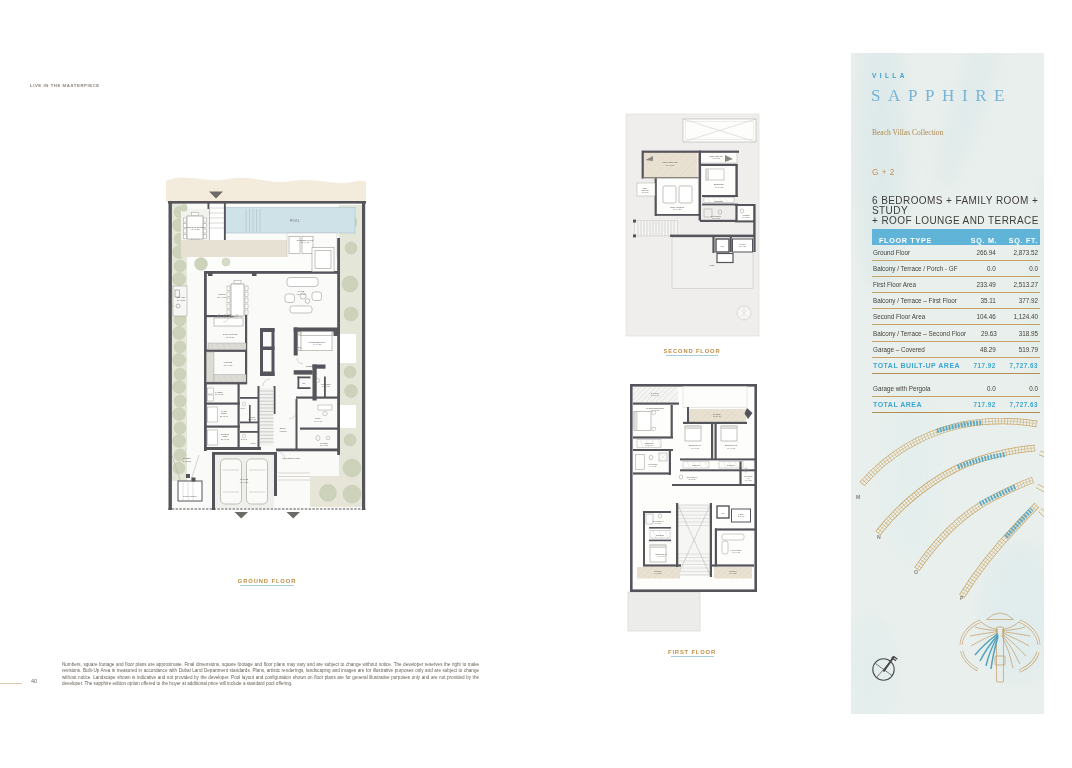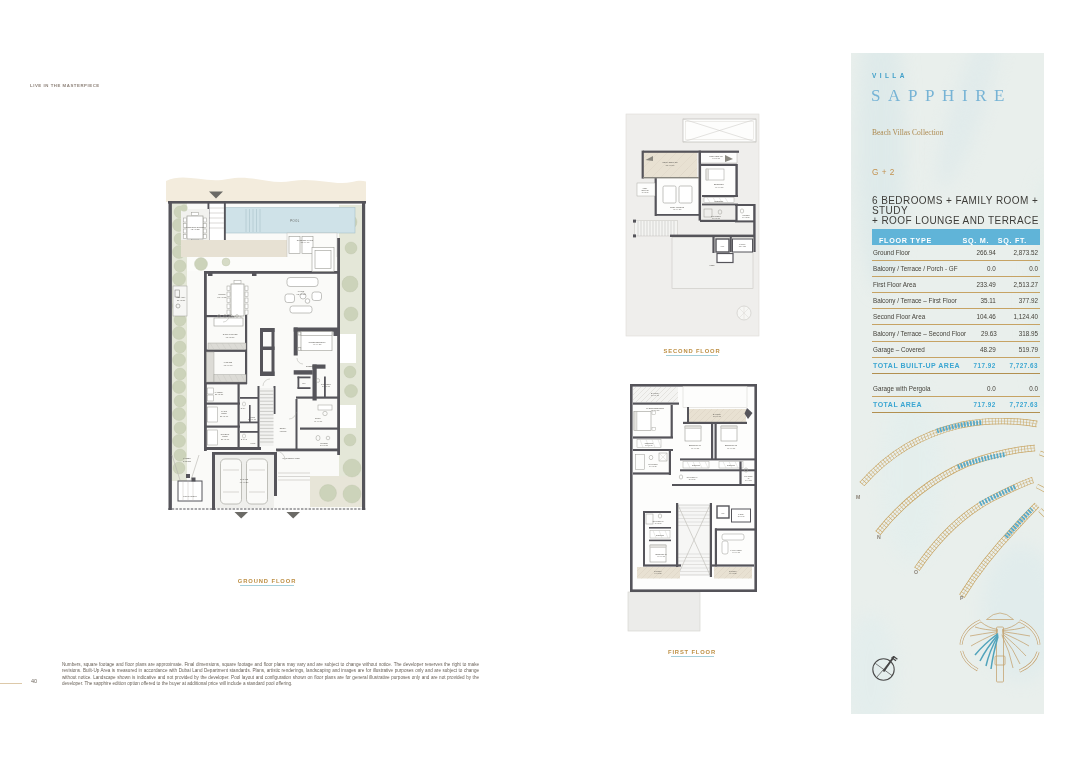--- a/index.html
+++ b/index.html
@@ -595,21 +595,21 @@
 
   <div class="abs" style="left:21px;top:115px;font-size:8.2px;font-weight:normal;letter-spacing:0.5px;color:#c3914e;">G + 2</div>
 
   <div class="abs" style="left:21px;top:143px;font-size:10px;font-weight:normal;letter-spacing:0.42px;line-height:10px;color:#3d3c38;">6&nbsp;BEDROOMS + FAMILY ROOM + STUDY<br>+ ROOF LOUNGE AND TERRACE</div>
 
   <div class="abs" style="left:21px;top:176px;width:168px;">
 
     <div style="height:16px;background:#60b4d8;color:#ffffff;font-size:7.2px;font-weight:bold;letter-spacing:0.7px;display:flex;align-items:flex-end;">
       <span style="width:85px;padding-left:7px;">FLOOR TYPE</span>
         <span style="width:40px;text-align:right;margin-top:35px;">SQ. M.</span>
-        <span style="width:43px;text-align:right;padding-right:13px;">SQ. FT.</span>
+        <span style="width:43px;text-align:right;padding-right:2px;">SQ. FT.</span>
     </div>
     <style>
       .trow{height:15.1px;display:flex;align-items:center;font-size:6.3px;color:#45423a;border-bottom:0.8px solid #c6a364;white-space:nowrap;}
       .trow .c1{width:92px;padding-left:1px;}
       .trow .c2{width:33px;text-align:right;}
       .trow .c3{width:43px;text-align:right;padding-right:2px;}
       .trow.tot{color:#3ba6d2;font-weight:bold;letter-spacing:0.5px;border-bottom:1.6px solid #b29050;}
       .trow.tot .c1{font-size:7px;}
     </style>
 

